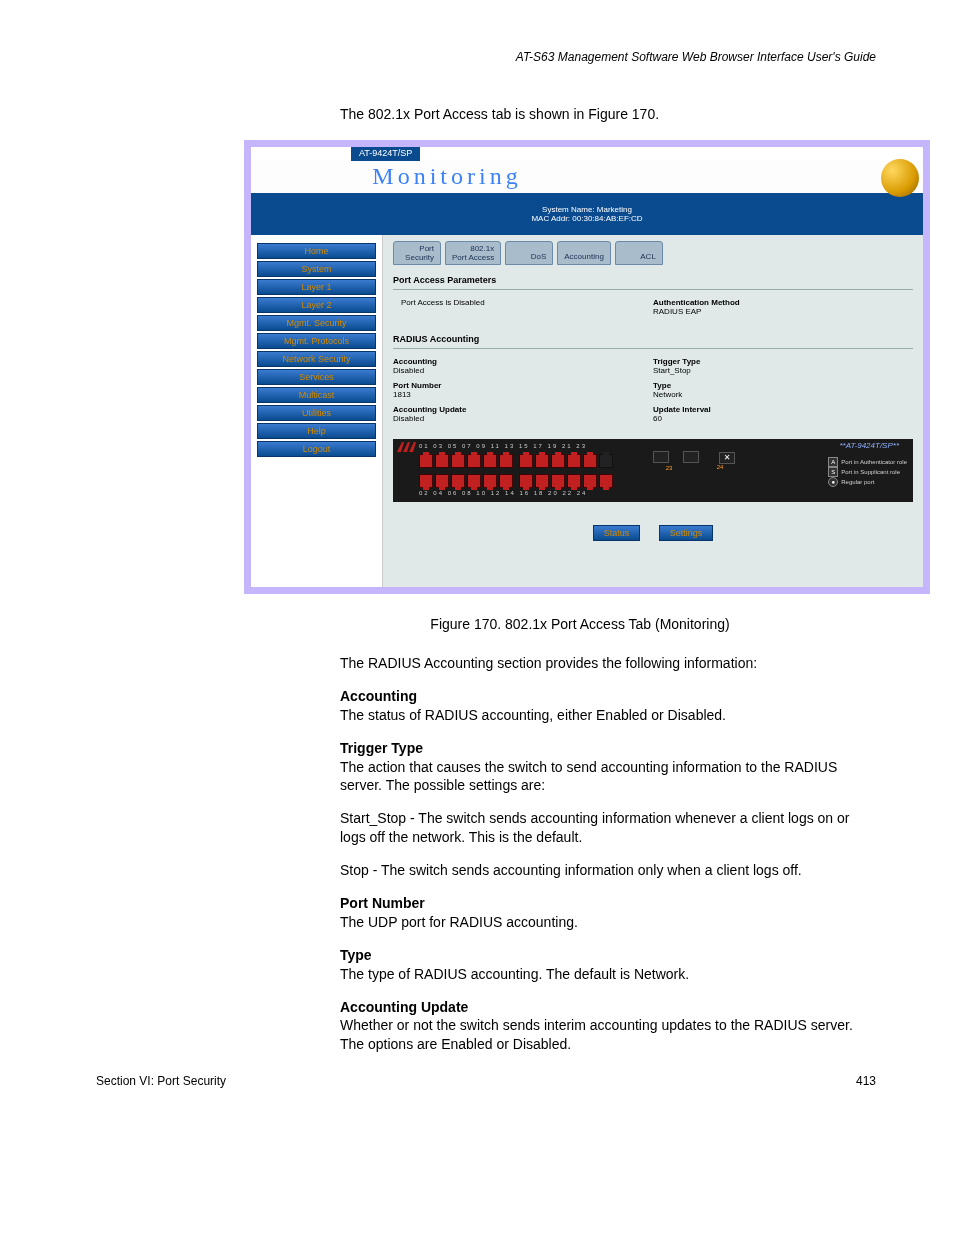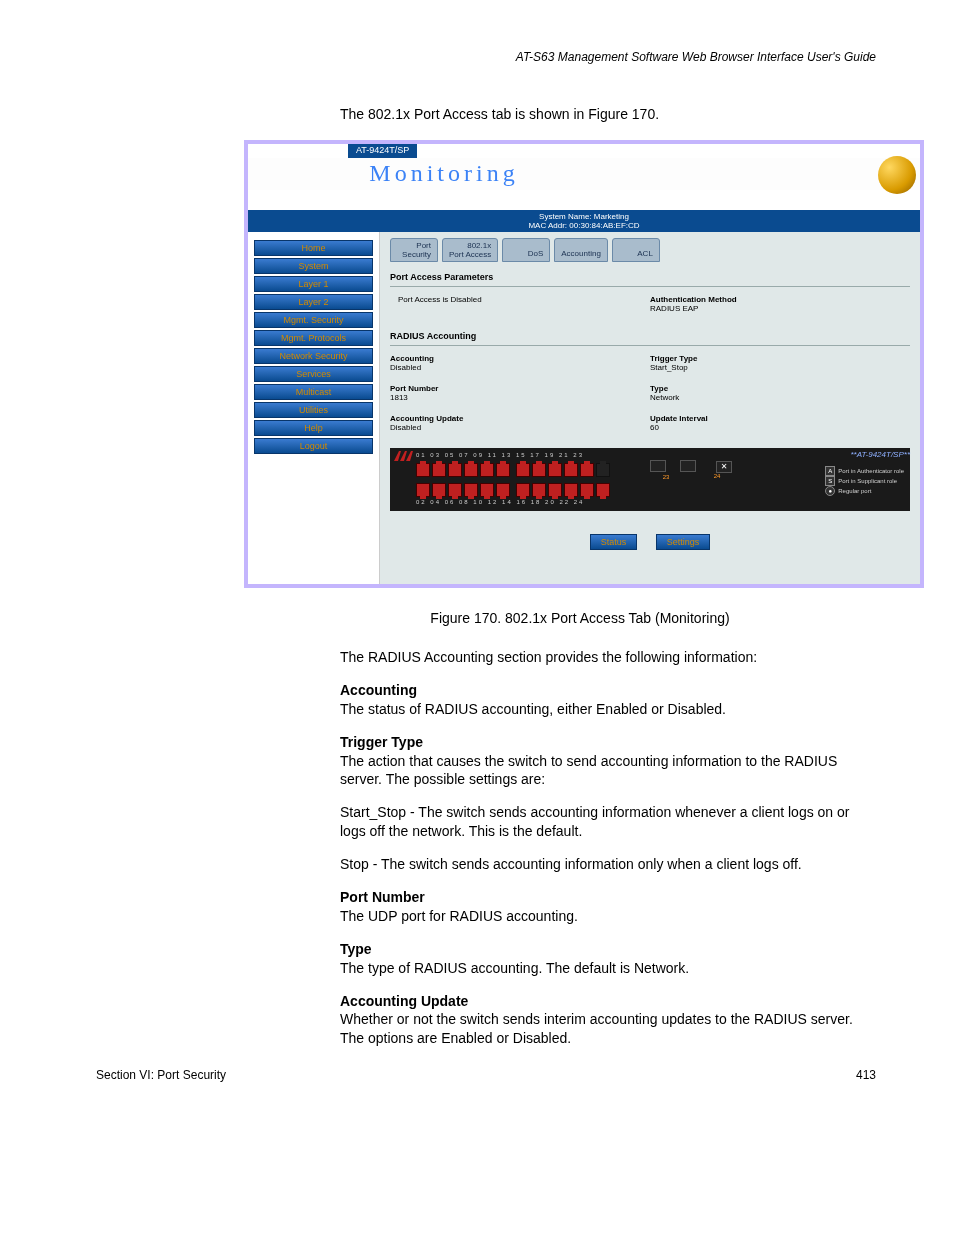--- a/index.html
+++ b/index.html
@@ -22,21 +22,21 @@
   }
   .content-col {
     margin-left: 244px;
   }
   .intro {
     font-size: 14px;
     margin-bottom: 18px;
   }
   
   .shot-outer {
-    border: 4px solid #c4b5fd;
+    border: 7px solid #c4b5fd;
     width: 672px;
     margin-left: -96px;
     margin-bottom: 22px;
     background: #fff;
   }
   .model-row {
     height: 14px;
     background: #fff;
     position: relative;
   }
@@ -75,22 +75,21 @@
     height: 38px;
     background: radial-gradient(circle at 30% 30%, #ffd860, #d99b00 60%, #8a5a00);
     border-radius: 50%;
   }
   .sysname-row {
     background: #0a4b90;
     color: #fff;
     font-size: 8px;
     font-family: Verdana, sans-serif;
     text-align: center;
-    padding: 2px;
-    margin-top: 20px;
+    padding: 12px;
   }
   .main-area {
     display: flex;
     background: #e0e8e8;
     min-height: 352px;
   }
   .nav-col {
     width: 132px;
     padding: 8px 6px;
     box-sizing: border-box;
@@ -138,21 +137,21 @@
     margin-top: 6px;
   }
   .hr-line {
     border: none;
     border-top: 1px solid #9aa;
     margin: 4px 0 8px 0;
   }
   .kv-grid {
     display: grid;
     grid-template-columns: 1fr 1fr;
-    row-gap: 12px;
+    row-gap: 6px;
   }
   .kv-label { font-weight: bold; font-size: 8px; }
   .kv-value { font-size: 8px; }
   
   .port-panel {
     background: #1a1a1a;
     color: #fff;
     margin-top: 16px;
     padding: 4px 6px 6px 6px;
     position: relative;
@@ -160,21 +159,21 @@
   }
   .port-panel .logo {
     width: 22px;
     height: 10px;
     position: absolute;
     left: 4px;
     top: 3px;
   }
   .port-panel .model {
     position: absolute;
-    right: 0;
+    right: 14px;
     top: 2px;
     font-style: italic;
     font-size: 8px;
     color: #8fb0ff;
     margin-left: 30px;
   }
   .port-top-nums, .port-bot-nums {
     color: #ccc;
     font-size: 6px;
     letter-spacing: 2px;

